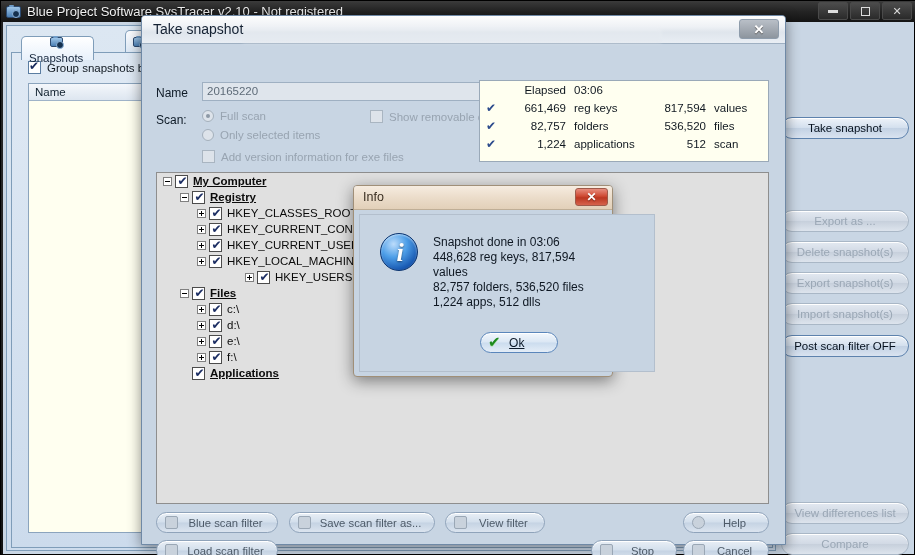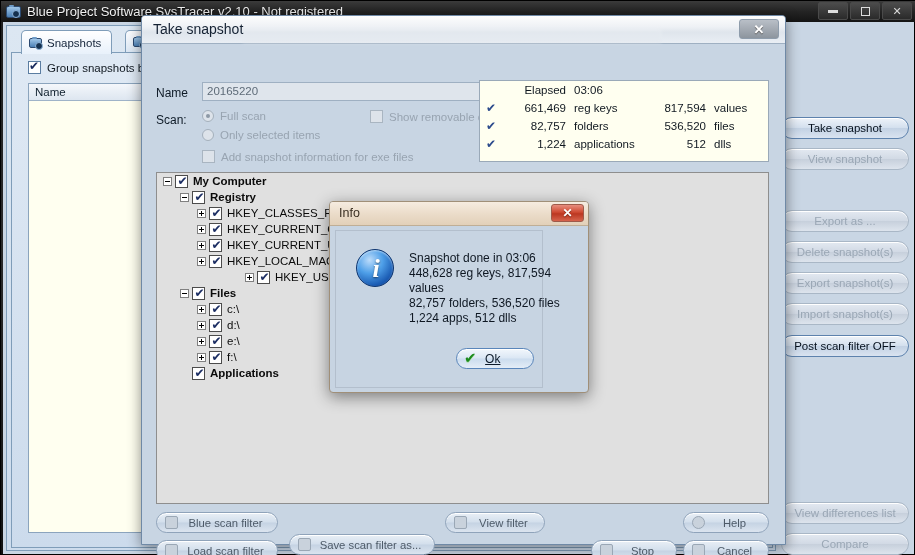--- a/index.html
+++ b/index.html
@@ -65,21 +65,21 @@
   #tabstrip {
     position:absolute; left:0; top:0; width:770px; height:26px;
   }
   .tab {
     position:absolute; top:4px; height:22px; display:flex; align-items:center;
     padding:0 10px 0 7px; gap:5px;
     background: linear-gradient(180deg,#fcfdff,#dbe7f4);
     border:1px solid #7f9db9; border-bottom:none;
     border-radius:5px 5px 0 0; font-size:11.5px; color:#14243a;
   }
-  .tab.active { background: linear-gradient(180deg,#ffffff,#e8f1fb); top:4px; height:24px; z-index:3;}
+  .tab.active { background: linear-gradient(180deg,#ffffff,#e8f1fb); top:10px; height:24px; z-index:3;flex-direction:column;}
   .tab .cam-icon { width:13px; height:10px; }
   #tab-snapshots { left:14px; }
   #tab-second { left:118px; }
   #tabpane {
     position:absolute; left:4px; top:26px; width:762px; height:496px;
     background: linear-gradient(180deg,#dfe9f4,#ccdbec);
     border:1px solid #7f9db9;
   }
   #group-row { position:absolute; left:16px; top:8px; display:flex; align-items:center; gap:6px; }
   .cbx {
@@ -217,56 +217,56 @@
   .tnode .tcb {
     width:13px; height:13px; background:#fff; border:1px solid #4c4c4c;
     position:relative; flex:0 0 auto; margin-right:5px;
   }
   .tnode .tcb::before {
     content:"\2714"; position:absolute; left:0; top:-2px; width:13px;
     text-align:center; font-size:12px; color:#1b2d63; line-height:14px;
     font-family:"DejaVu Sans", sans-serif;
   }
   .tnode .tlabel { white-space:nowrap; }
-  .tnode.bold .tlabel { font-weight:bold; }
+  .tnode.bold .tlabel { font-weight:bold;text-decoration:underline; }
 
   
   .dbtn {
     position:absolute; height:21px; border-radius:11px;
     border:1px solid #8fa3ba;
     background: linear-gradient(180deg,#e9eff6 0%,#d3dfec 48%,#c5d3e3 52%,#dbe4ef 100%);
     display:flex; align-items:center; font-size:11.3px; color:#4d5a68;
     box-shadow: inset 0 1px 0 #fff; padding-left:8px; gap:6px;
   }
   .dbtn .bl { flex:1; text-align:center; padding-right:10px; white-space:nowrap; }
   .dbtn .bi {
     width:13px; height:13px; border:1px solid #9aa7b5; background:#c9d2dc;
     border-radius:2px; flex:0 0 auto;
   }
 
   
   #dlg-info {
-    position:absolute; left:328px; top:184px; width:260px; height:192px;
+    position:absolute; left:352px; top:184px; width:260px; height:192px;
     background:#c7d4e2; border:1px solid #a08f78;
-    border-radius:4px; box-shadow:0 4px 16px rgba(0,0,0,0.45);margin-top:16px;
+    border-radius:4px; box-shadow:0 4px 16px rgba(0,0,0,0.45);
   }
   #info-title {
     height:24px; position:relative; border-radius:3px 3px 0 0;
     background: linear-gradient(180deg,#f6ece0 0%,#eadbc8 55%,#e2d0b9 100%);
     border-bottom:1px solid #bfae96;
   }
   #info-title .t { position:absolute; left:9px; top:4px; font-size:12.5px; color:#3a2f22; }
   #info-close {
     position:absolute; right:4px; top:2px; width:33px; height:18px;
     border:1px solid #9e5a4a; border-radius:3px;
     background: linear-gradient(180deg,#e78e7e 0%,#cf4a33 45%,#bb3721 55%,#d6634c 100%);
     display:flex; align-items:center; justify-content:center;
     color:#fff; font-size:12px; font-weight:bold; text-shadow:0 1px 1px #7a2413;
   }
-  #info-body { position:absolute; left:5px; top:28px; width:208px; height:158px;
+  #info-body { position:absolute; left:5px; top:28px; width:296px; height:158px;
     background:#c7d4e2; border:1px solid #b3bfcd; }
   #info-icon {
     position:absolute; left:20px; top:18px; width:38px; height:38px;
     border-radius:50%;
     background: radial-gradient(circle at 35% 28%, #bcdcfb 0%, #4e9fe8 38%, #1757b0 75%, #0d3a80 100%);
     border:1px solid #0b3470;
     box-shadow: inset 0 1px 2px rgba(255,255,255,0.6);
   }
   #info-icon::after {
     content:"i"; position:absolute; left:0; top:0; width:38px; height:38px;
@@ -346,21 +346,20 @@
         <div id="list-area">
           <div id="list-header">
             <div class="col">Name</div>
           </div>
         </div>
       </div>
     </div>
 
     <div id="sidebar">
       <div class="sb-btn enabled" style="top:92px;">Take snapshot</div>
-      <div class="sb-btn disabled" style="top:123px;">View snapshot</div>
       <div class="sb-btn disabled" style="top:185px;">Export as ...</div>
       <div class="sb-btn disabled" style="top:216px;">Delete snapshot(s)</div>
       <div class="sb-btn disabled" style="top:247px;">Export snapshot(s)</div>
       <div class="sb-btn disabled" style="top:278px;">Import snapshot(s)</div>
       <div class="sb-btn enabled" style="top:310px;">Post scan filter OFF</div>
       <div class="sb-btn disabled" style="top:508px;">Compare</div>
       <div class="sb-btn disabled" style="top:477px;">View differences list</div>
     </div>
   </div>
 
@@ -381,21 +380,21 @@
       <div class="opt-row" id="opt-full">
         <span class="radio on"></span>
         <span>Full scan</span>
       </div>
       <div class="opt-row" id="opt-sel">
         <span class="radio"></span>
         <span>Only selected items</span>
       </div>
       <div class="opt-row" id="opt-ver">
         <span class="cbx dis"></span>
-        <span>Add snapshot information for exe files</span>
+        <span>Add version information for exe files</span>
       </div>
       <div class="opt-row" id="opt-rem">
         <span class="cbx dis"></span>
         <span>Show removable disks</span>
       </div>
 
       <div id="stats">
         <table>
           <tbody>
               <tr>
@@ -417,21 +416,21 @@
             <td class="st-num">82,757</td>
             <td class="st-lbl">folders</td>
             <td class="st-num2">536,520</td>
             <td class="st-lbl2">files</td>
           </tr>
           <tr>
             <td class="st-chk">✔</td>
             <td class="st-num">1,224</td>
             <td class="st-lbl">applications</td>
             <td class="st-num2">512</td>
-            <td class="st-lbl2">dlls</td>
+            <td class="st-lbl2">scan</td>
           </tr>
         </tbody>
           </table>
       </div>
 
       <div id="tree">
           <div class="tnode bold" style="padding-left: 6px;">
             <span class="exp"></span>
             <span class="tcb"></span>
             <span class="tlabel">My Computer</span>
@@ -495,21 +494,21 @@
             <span style="width: 9px; height: 9px; margin-right: 3px; flex: 0 0 auto; display: block;"></span>
             <span class="tcb"></span>
             <span class="tlabel">Applications</span>
           </div>
         </div>
 
       <div class="dbtn" style="left:14px;  top:468px; width:122px;">
         <span class="bi"></span>
         <span class="bl">Blue scan filter</span>
       </div>
-      <div class="dbtn" style="left:147px; top:468px; width:146px;margin-top:22px;">
+      <div class="dbtn" style="left:147px; top:468px; width:146px;">
         <span class="bi"></span>
         <span class="bl">Save scan filter as...</span>
       </div>
       <div class="dbtn" style="left:303px; top:468px; width:100px;">
         <span class="bi"></span>
         <span class="bl">View filter</span>
       </div>
       <div class="dbtn" style="left:14px;  top:496px; width:122px;">
         <span class="bi"></span>
         <span class="bl">Load scan filter</span>

